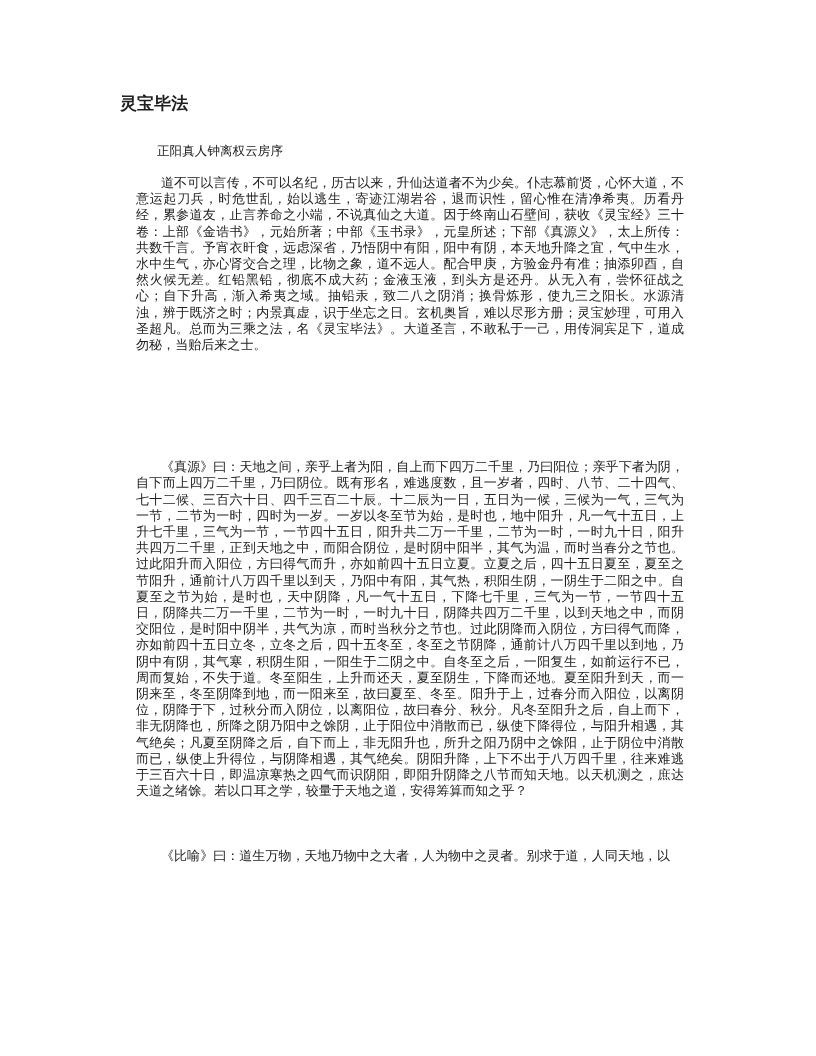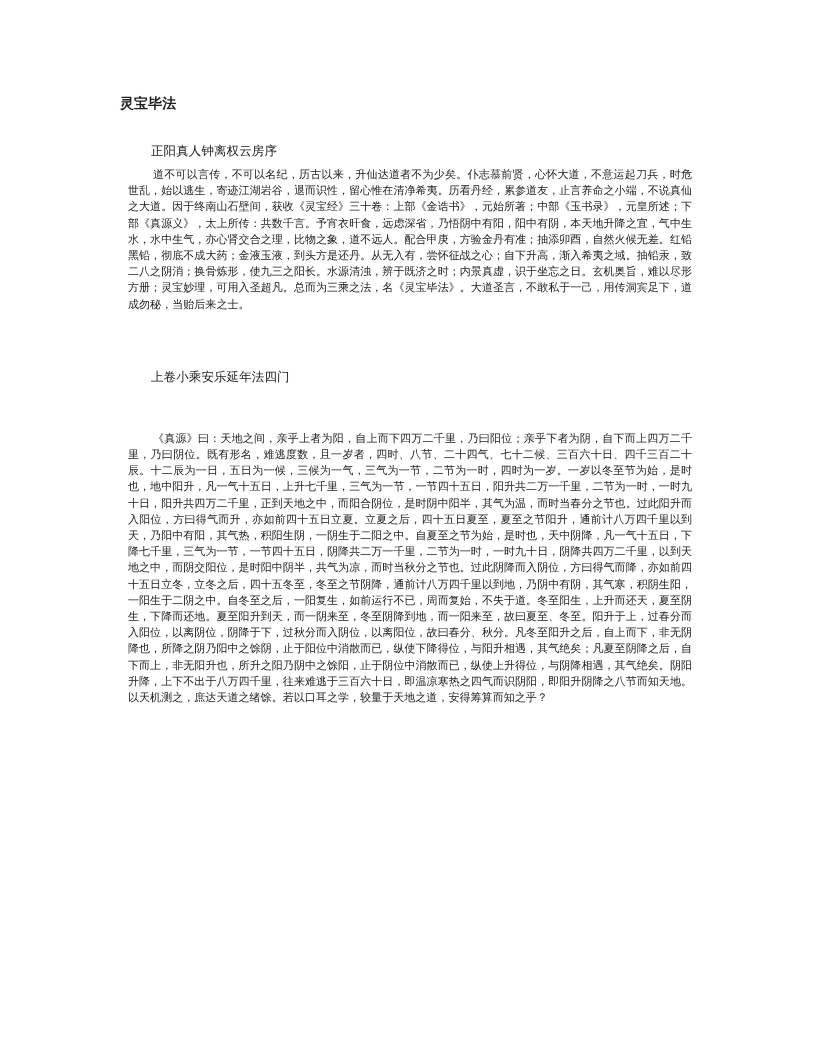--- a/index.html
+++ b/index.html
@@ -18,42 +18,42 @@
     overflow: hidden;
   }
   .content {
     position: absolute;
     left: 120px;
     top: 95px;
     width: 580px;
   }
   .doc-title {
     font-family: "DejaVu Sans", "Liberation Sans", sans-serif;
-    font-size: 14px;
+    font-size: 17px;
     line-height: 16px;
     color: #202020;
     margin: 0 0 32px 0;
     letter-spacing: 0.1px;
   }
   .heading {
     font-family: Liberation Sans, sans-serif;
     font-size: 12.5px;
     line-height: 16px;
     color: #202020;
-    margin: 6px;
+    margin: 12px;
     letter-spacing: 0.1px;
   }
   .heading.indent-1 { padding-left: 25px; }
   .heading.indent-2 { padding-left: 38px; }
   .para {
     font-family: "DejaVu Sans", "Liberation Sans", sans-serif;
-    font-size: 11px;
+    font-size: 13px;
     line-height: 16.2px;
     color: #202020;
-    margin: 8px;
+    margin: 16px;
     text-align: justify;
     text-justify: inter-character;
     text-indent: 25px;
     letter-spacing: 0.05px;
     word-break: break-all;
   }
   .spacer-lg { height: 42px; }
   .block-gap { height: 16px; }
 </style>
 </head>
@@ -63,27 +63,27 @@
   <div class="content">
 
     <h1 class="doc-title">灵宝毕法</h1>
 
     <div class="heading indent-1">正阳真人钟离权云房序</div>
 
     <p class="para">道不可以言传，不可以名纪，历古以来，升仙达道者不为少矣。仆志慕前贤，心怀大道，不意运起刀兵，时危世乱，始以逃生，寄迹江湖岩谷，退而识性，留心惟在清净希夷。历看丹经，累参道友，止言养命之小端，不说真仙之大道。因于终南山石壁间，获收《灵宝经》三十卷：上部《金诰书》，元始所著；中部《玉书录》，元皇所述；下部《真源义》，太上所传：共数千言。予宵衣旰食，远虑深省，乃悟阴中有阳，阳中有阴，本天地升降之宜，气中生水，水中生气，亦心肾交合之理，比物之象，道不远人。配合甲庚，方验金丹有准；抽添卯酉，自然火候无差。红铅黑铅，彻底不成大药；金液玉液，到头方是还丹。从无入有，尝怀征战之心；自下升高，渐入希夷之域。抽铅汞，致二八之阴消；换骨炼形，使九三之阳长。水源清浊，辨于既济之时；内景真虚，识于坐忘之日。玄机奥旨，难以尽形方册；灵宝妙理，可用入圣超凡。总而为三乘之法，名《灵宝毕法》。大道圣言，不敢私于一己，用传洞宾足下，道成勿秘，当贻后来之士。</p>
 
     <div class="spacer-lg"></div>
 
-    <div class="heading indent-1">上卷小乘安乐延年法四门</div>
 
 
     <div class="block-gap"></div>
 
 
     <div class="block-gap"></div>
 
     <p class="para">《真源》曰：天地之间，亲乎上者为阳，自上而下四万二千里，乃曰阳位；亲乎下者为阴，自下而上四万二千里，乃曰阴位。既有形名，难逃度数，且一岁者，四时、八节、二十四气、七十二候、三百六十日、四千三百二十辰。十二辰为一日，五日为一候，三候为一气，三气为一节，二节为一时，四时为一岁。一岁以冬至节为始，是时也，地中阳升，凡一气十五日，上升七千里，三气为一节，一节四十五日，阳升共二万一千里，二节为一时，一时九十日，阳升共四万二千里，正到天地之中，而阳合阴位，是时阴中阳半，其气为温，而时当春分之节也。过此阳升而入阳位，方曰得气而升，亦如前四十五日立夏。立夏之后，四十五日夏至，夏至之节阳升，通前计八万四千里以到天，乃阳中有阳，其气热，积阳生阴，一阴生于二阳之中。自夏至之节为始，是时也，天中阴降，凡一气十五日，下降七千里，三气为一节，一节四十五日，阴降共二万一千里，二节为一时，一时九十日，阴降共四万二千里，以到天地之中，而阴交阳位，是时阳中阴半，共气为凉，而时当秋分之节也。过此阴降而入阴位，方曰得气而降，亦如前四十五日立冬，立冬之后，四十五冬至，冬至之节阴降，通前计八万四千里以到地，乃阴中有阴，其气寒，积阴生阳，一阳生于二阴之中。自冬至之后，一阳复生，如前运行不已，周而复始，不失于道。冬至阳生，上升而还天，夏至阴生，下降而还地。夏至阳升到天，而一阴来至，冬至阴降到地，而一阳来至，故曰夏至、冬至。阳升于上，过春分而入阳位，以离阴位，阴降于下，过秋分而入阴位，以离阳位，故曰春分、秋分。凡冬至阳升之后，自上而下，非无阴降也，所降之阴乃阳中之馀阴，止于阳位中消散而已，纵使下降得位，与阳升相遇，其气绝矣；凡夏至阴降之后，自下而上，非无阳升也，所升之阳乃阴中之馀阳，止于阴位中消散而已，纵使上升得位，与阴降相遇，其气绝矣。阴阳升降，上下不出于八万四千里，往来难逃于三百六十日，即温凉寒热之四气而识阴阳，即阳升阴降之八节而知天地。以天机测之，庶达天道之绪馀。若以口耳之学，较量于天地之道，安得筹算而知之乎？</p>
 
     <div class="block-gap"></div>
 
+    <p class="para">《比喻》曰：道生万物，天地乃物中之大者，人为物中之灵者。别求于道，人同天地，以</p>
 
   </div>
 </div>
 
 </body></html>

